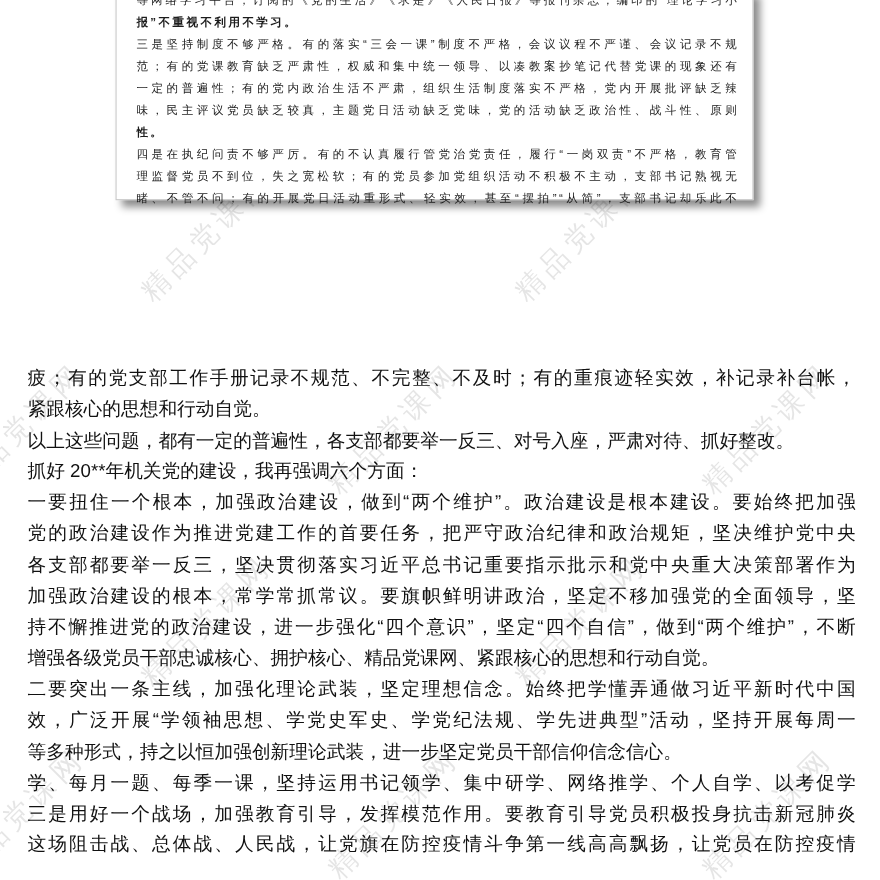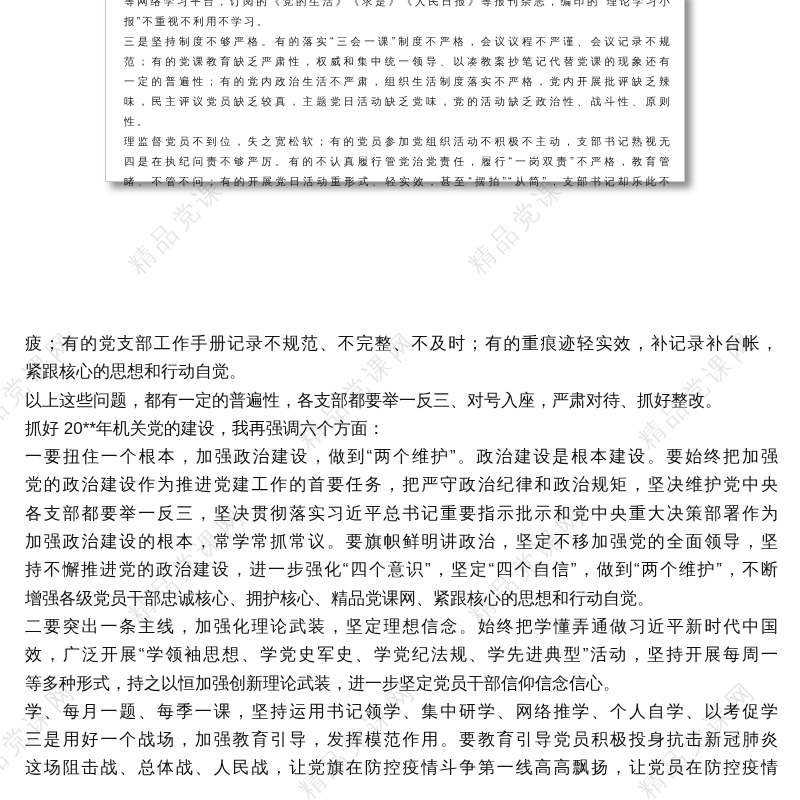--- a/index.html
+++ b/index.html
@@ -20,21 +20,21 @@
     position:absolute;left:105px;top:-10px;width:580px;height:192px;
     background:#ffffff;border:1px solid #c9c9c9;box-sizing:border-box;
     box-shadow:6px 6px 7px rgba(0,0,0,0.45);
     z-index:2;
   }
   .page-text{
     position:absolute;left:18px;right:12px;top:0;
     color:#1c1c1c;font-size:10.5px;line-height:20px;letter-spacing:2.2px;
   }
   .page-text .tline{height:20px;overflow:hidden;text-align:justify;text-align-last:justify;text-justify:inter-ideograph;}
-  .page-text .tline.end{text-align-last:left;}
+  .page-text .tline.end{text-align-last:left;font-weight:bold;}
   
   .body-text{
     position:absolute;left:0;top:330px;width:800px;
     padding:0 22px 0 25px;box-sizing:border-box;
     color:#111111;font-size:17px;line-height:28.3px;
     z-index:1;
   }
   .body-text .tline{height:28.3px;overflow:hidden;text-align:justify;text-align-last:justify;text-justify:inter-ideograph;}
   .body-text .tline.end{text-align-last:left;}
 </style>
@@ -56,22 +56,22 @@
 
 <div class="page-preview">
   <div class="page-text" id="pageText">
       <div class="tline">等网络学习平台，订阅的《党的生活》《求是》《人民日报》等报刊杂志，编印的“理论学习小</div>
       <div class="tline end">报”不重视不利用不学习。</div>
       <div class="tline">三是坚持制度不够严格。有的落实“三会一课”制度不严格，会议议程不严谨、会议记录不规</div>
       <div class="tline">范；有的党课教育缺乏严肃性，权威和集中统一领导、以凑教案抄笔记代替党课的现象还有</div>
       <div class="tline">一定的普遍性；有的党内政治生活不严肃，组织生活制度落实不严格，党内开展批评缺乏辣</div>
       <div class="tline">味，民主评议党员缺乏较真，主题党日活动缺乏党味，党的活动缺乏政治性、战斗性、原则</div>
       <div class="tline end">性。</div>
+      <div class="tline">四是在执纪问责不够严厉。有的不认真履行管党治党责任，履行“一岗双责”不严格，教育管</div>
       <div class="tline">理监督党员不到位，失之宽松软；有的党员参加党组织活动不积极不主动，支部书记熟视无</div>
-      <div class="tline">四是在执纪问责不够严厉。有的不认真履行管党治党责任，履行“一岗双责”不严格，教育管</div>
       <div class="tline">睹、不管不问；有的开展党日活动重形式、轻实效，甚至“摆拍”“从简”，支部书记却乐此不</div>
     </div>
 </div>
 
 <div class="body-text" id="bodyText">
     <div class="tline">疲；有的党支部工作手册记录不规范、不完整、不及时；有的重痕迹轻实效，补记录补台帐，</div>
     <div class="tline end">紧跟核心的思想和行动自觉。</div>
     <div class="tline end">以上这些问题，都有一定的普遍性，各支部都要举一反三、对号入座，严肃对待、抓好整改。</div>
     <div class="tline end">抓好 20**年机关党的建设，我再强调六个方面：</div>
     <div class="tline">一要扭住一个根本，加强政治建设，做到“两个维护”。政治建设是根本建设。要始终把加强</div>

